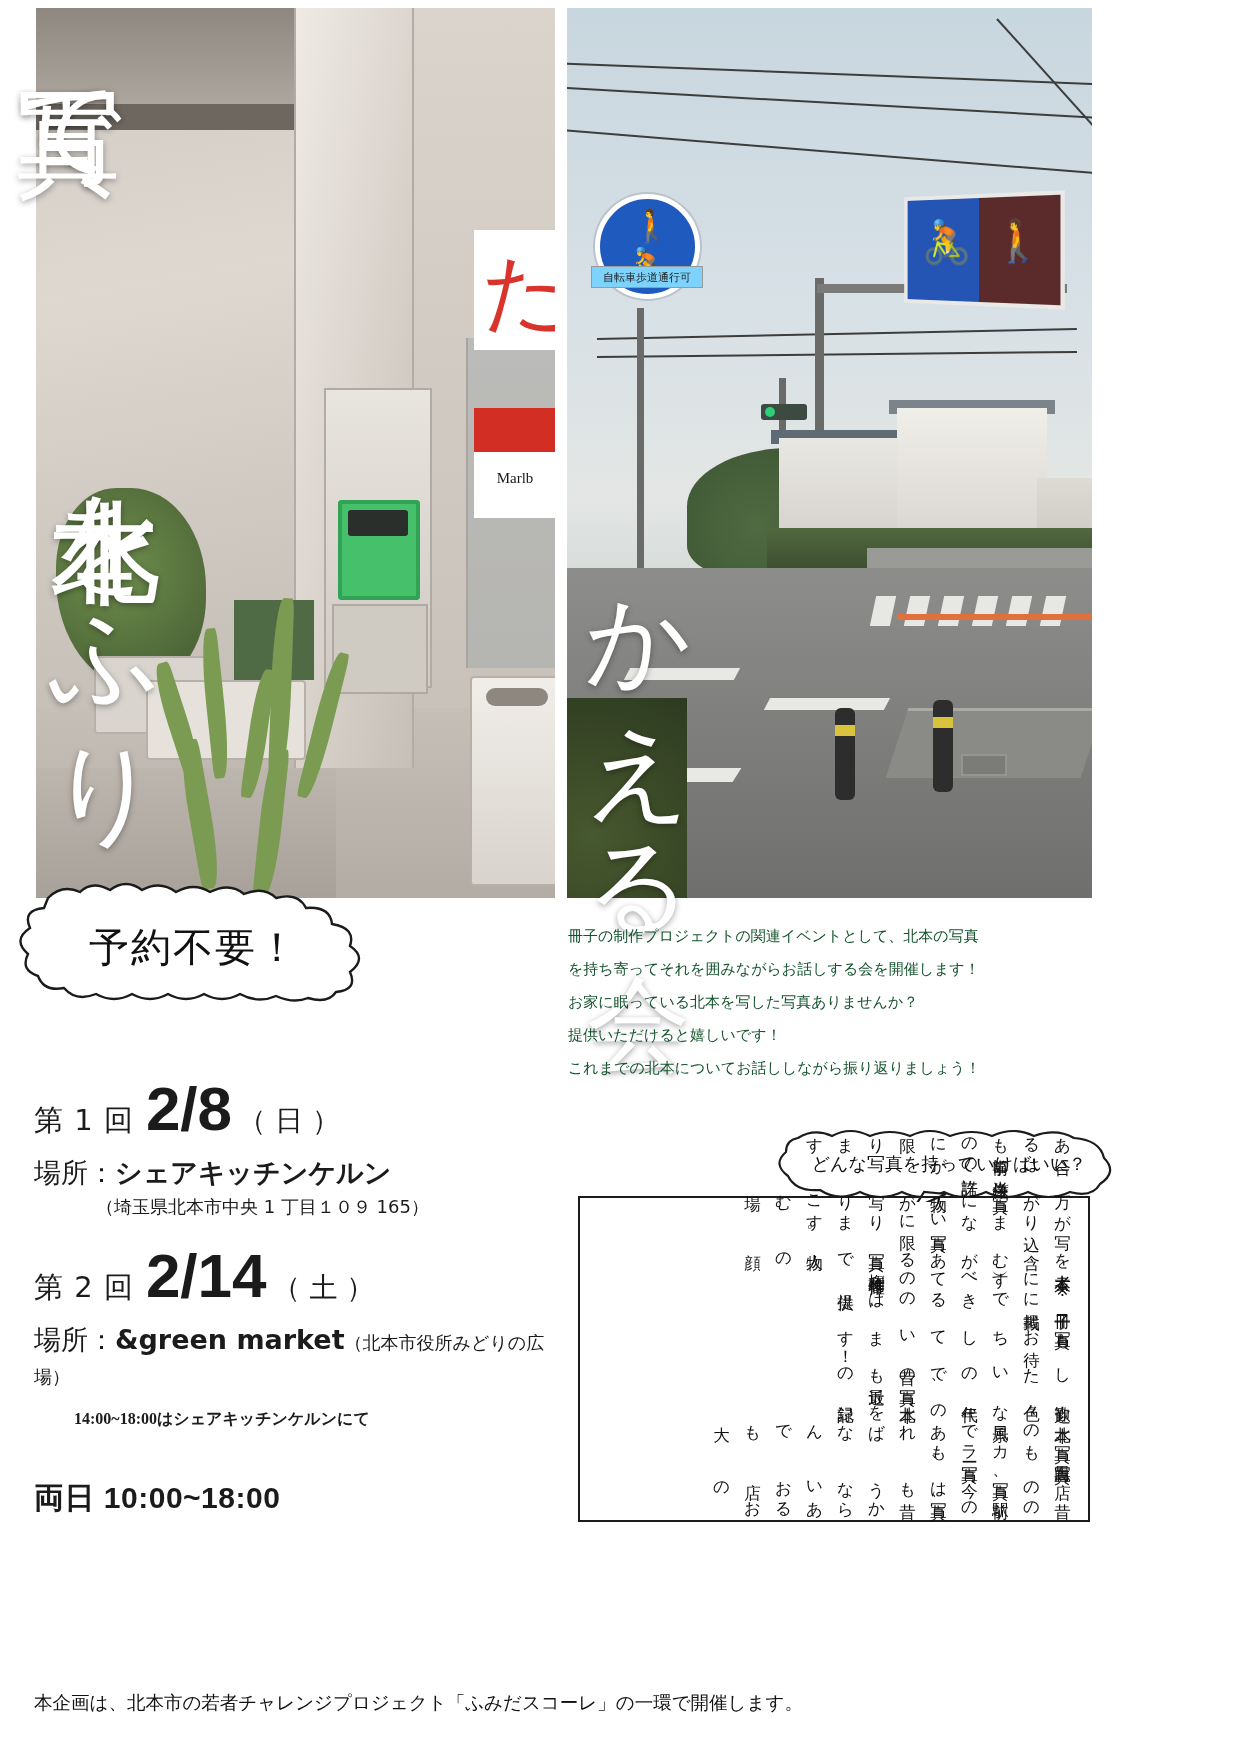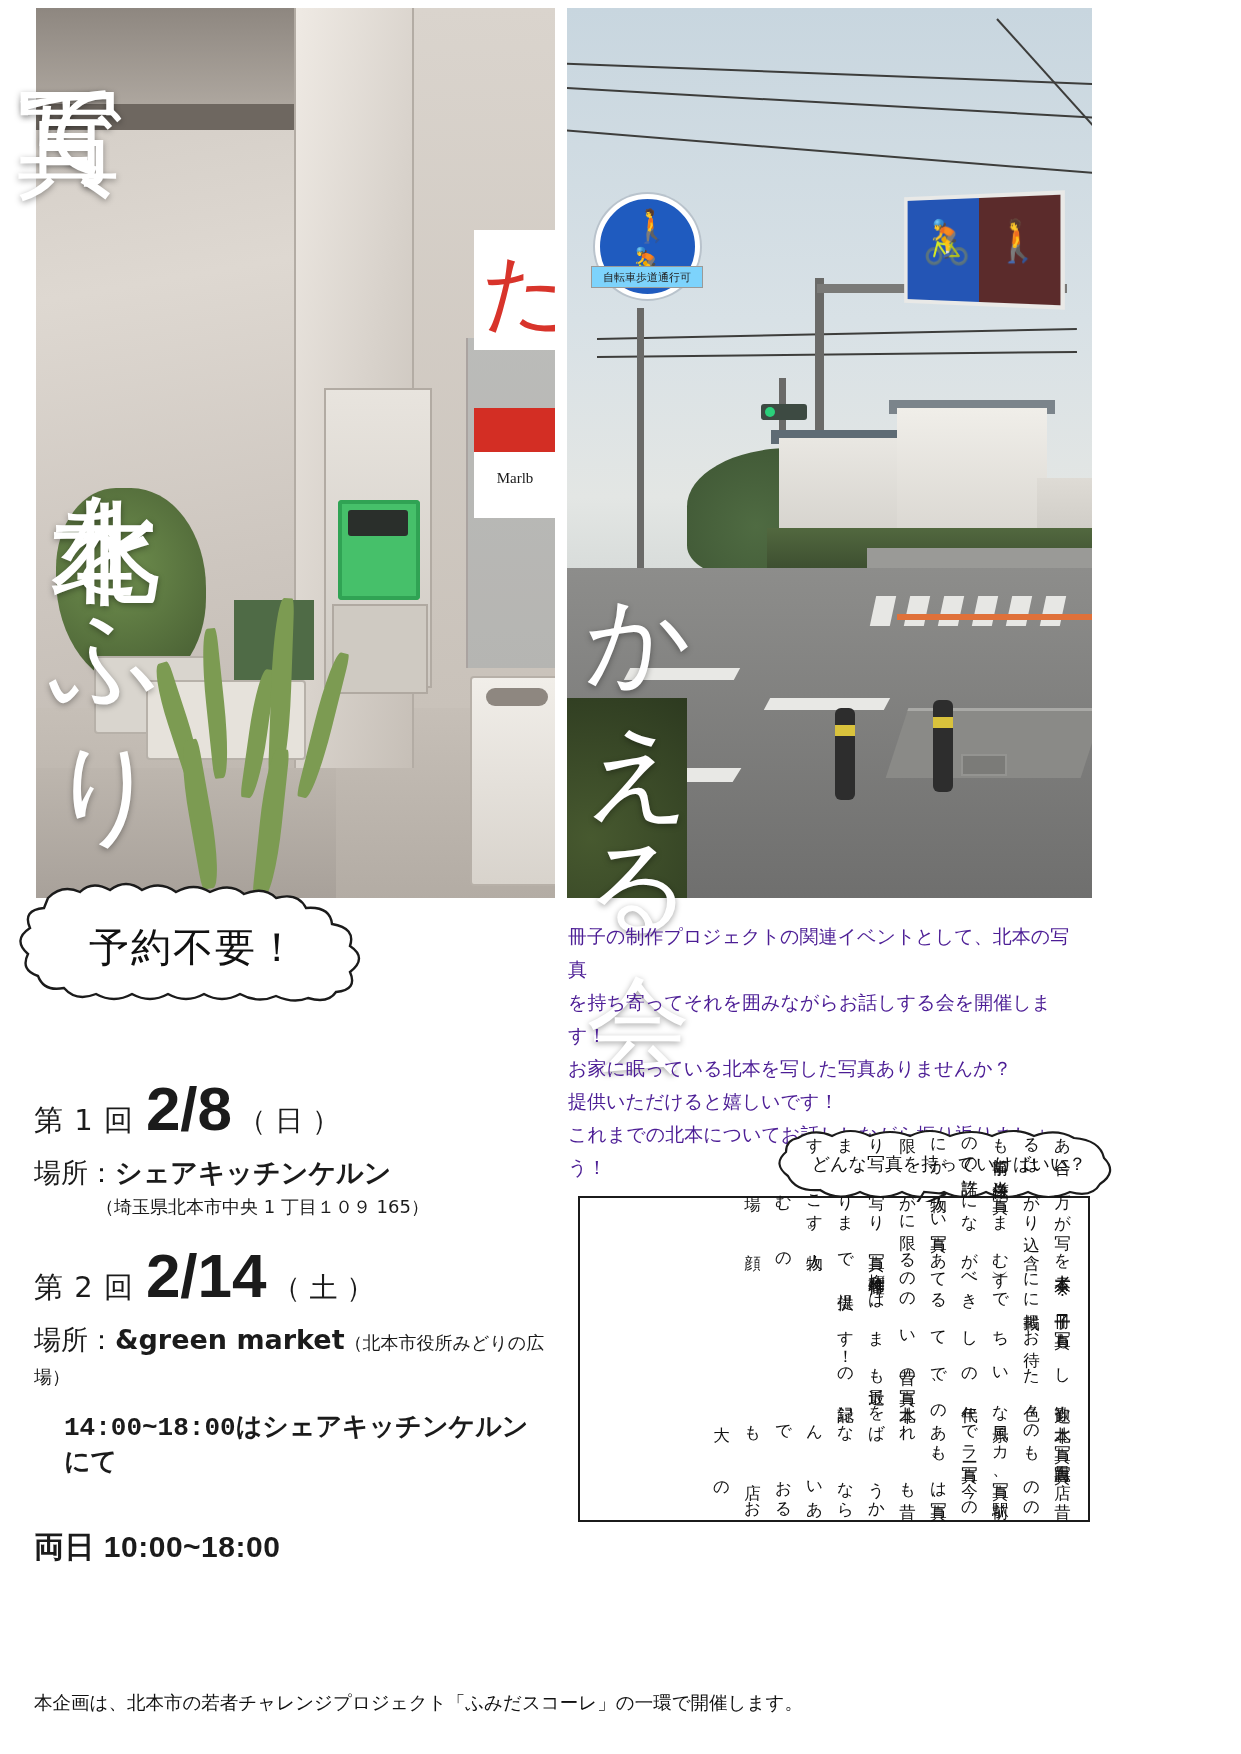--- a/index.html
+++ b/index.html
@@ -261,21 +261,21 @@
   }
   .burst .label {
     position:absolute; left:0; right:0; top:42px;
     text-align:center; font-size:40px; letter-spacing:2px;
     font-family:"DejaVu Sans", sans-serif; color:#111;
   }
 
   
   .body-text {
     position:absolute; left:568px; top:920px; width:520px;
-    font-size:19px; line-height:33px; color:#4c1d95;
+    font-size:15px; line-height:33px; color:#14532d;
     font-family:"DejaVu Sans", sans-serif;
   }
   .body-text p { margin:0; }
 
   
   .bubble {
     position:absolute; left:774px; top:1128px; width:350px; height:74px;
   }
   .bubble .q {
     position:absolute; left:0; right:0; top:24px; text-align:center;
@@ -312,22 +312,22 @@
   .sched-date {
     font-size:62px; font-weight:700; font-family:"Liberation Sans", sans-serif;
     margin:0 6px 0 12px; line-height:1;
   }
   .sched-dow { font-size:28px; font-family:"DejaVu Sans", sans-serif; }
   .sched-place { font-size:27px; margin-top:14px; font-family:"DejaVu Sans", sans-serif;}
   .sched-place b { font-weight:700; }
   .sched-addr { font-size:18px; margin-top:4px; margin-left:62px; font-family:"DejaVu Sans", sans-serif;}
   .sched-gap { height:26px; }
   .sched-note {
-    font-size:26px; margin-top:20px; margin-left:30px; font-weight:700;
-    font-family:Liberation Mono, monospace;
+    font-size:16px; margin-top:20px; margin-left:40px; font-weight:700;
+    font-family:Liberation Serif, serif;
   }
   .sched-both {
     font-size:30px; margin-top:48px; font-weight:700;
     font-family:"Liberation Sans", sans-serif; letter-spacing:0.5px;
   }
   .inline-small { font-size:18px; font-weight:400; }
 
   
   .footer {
     position:absolute; left:34px; top:1690px; width:1100px;

